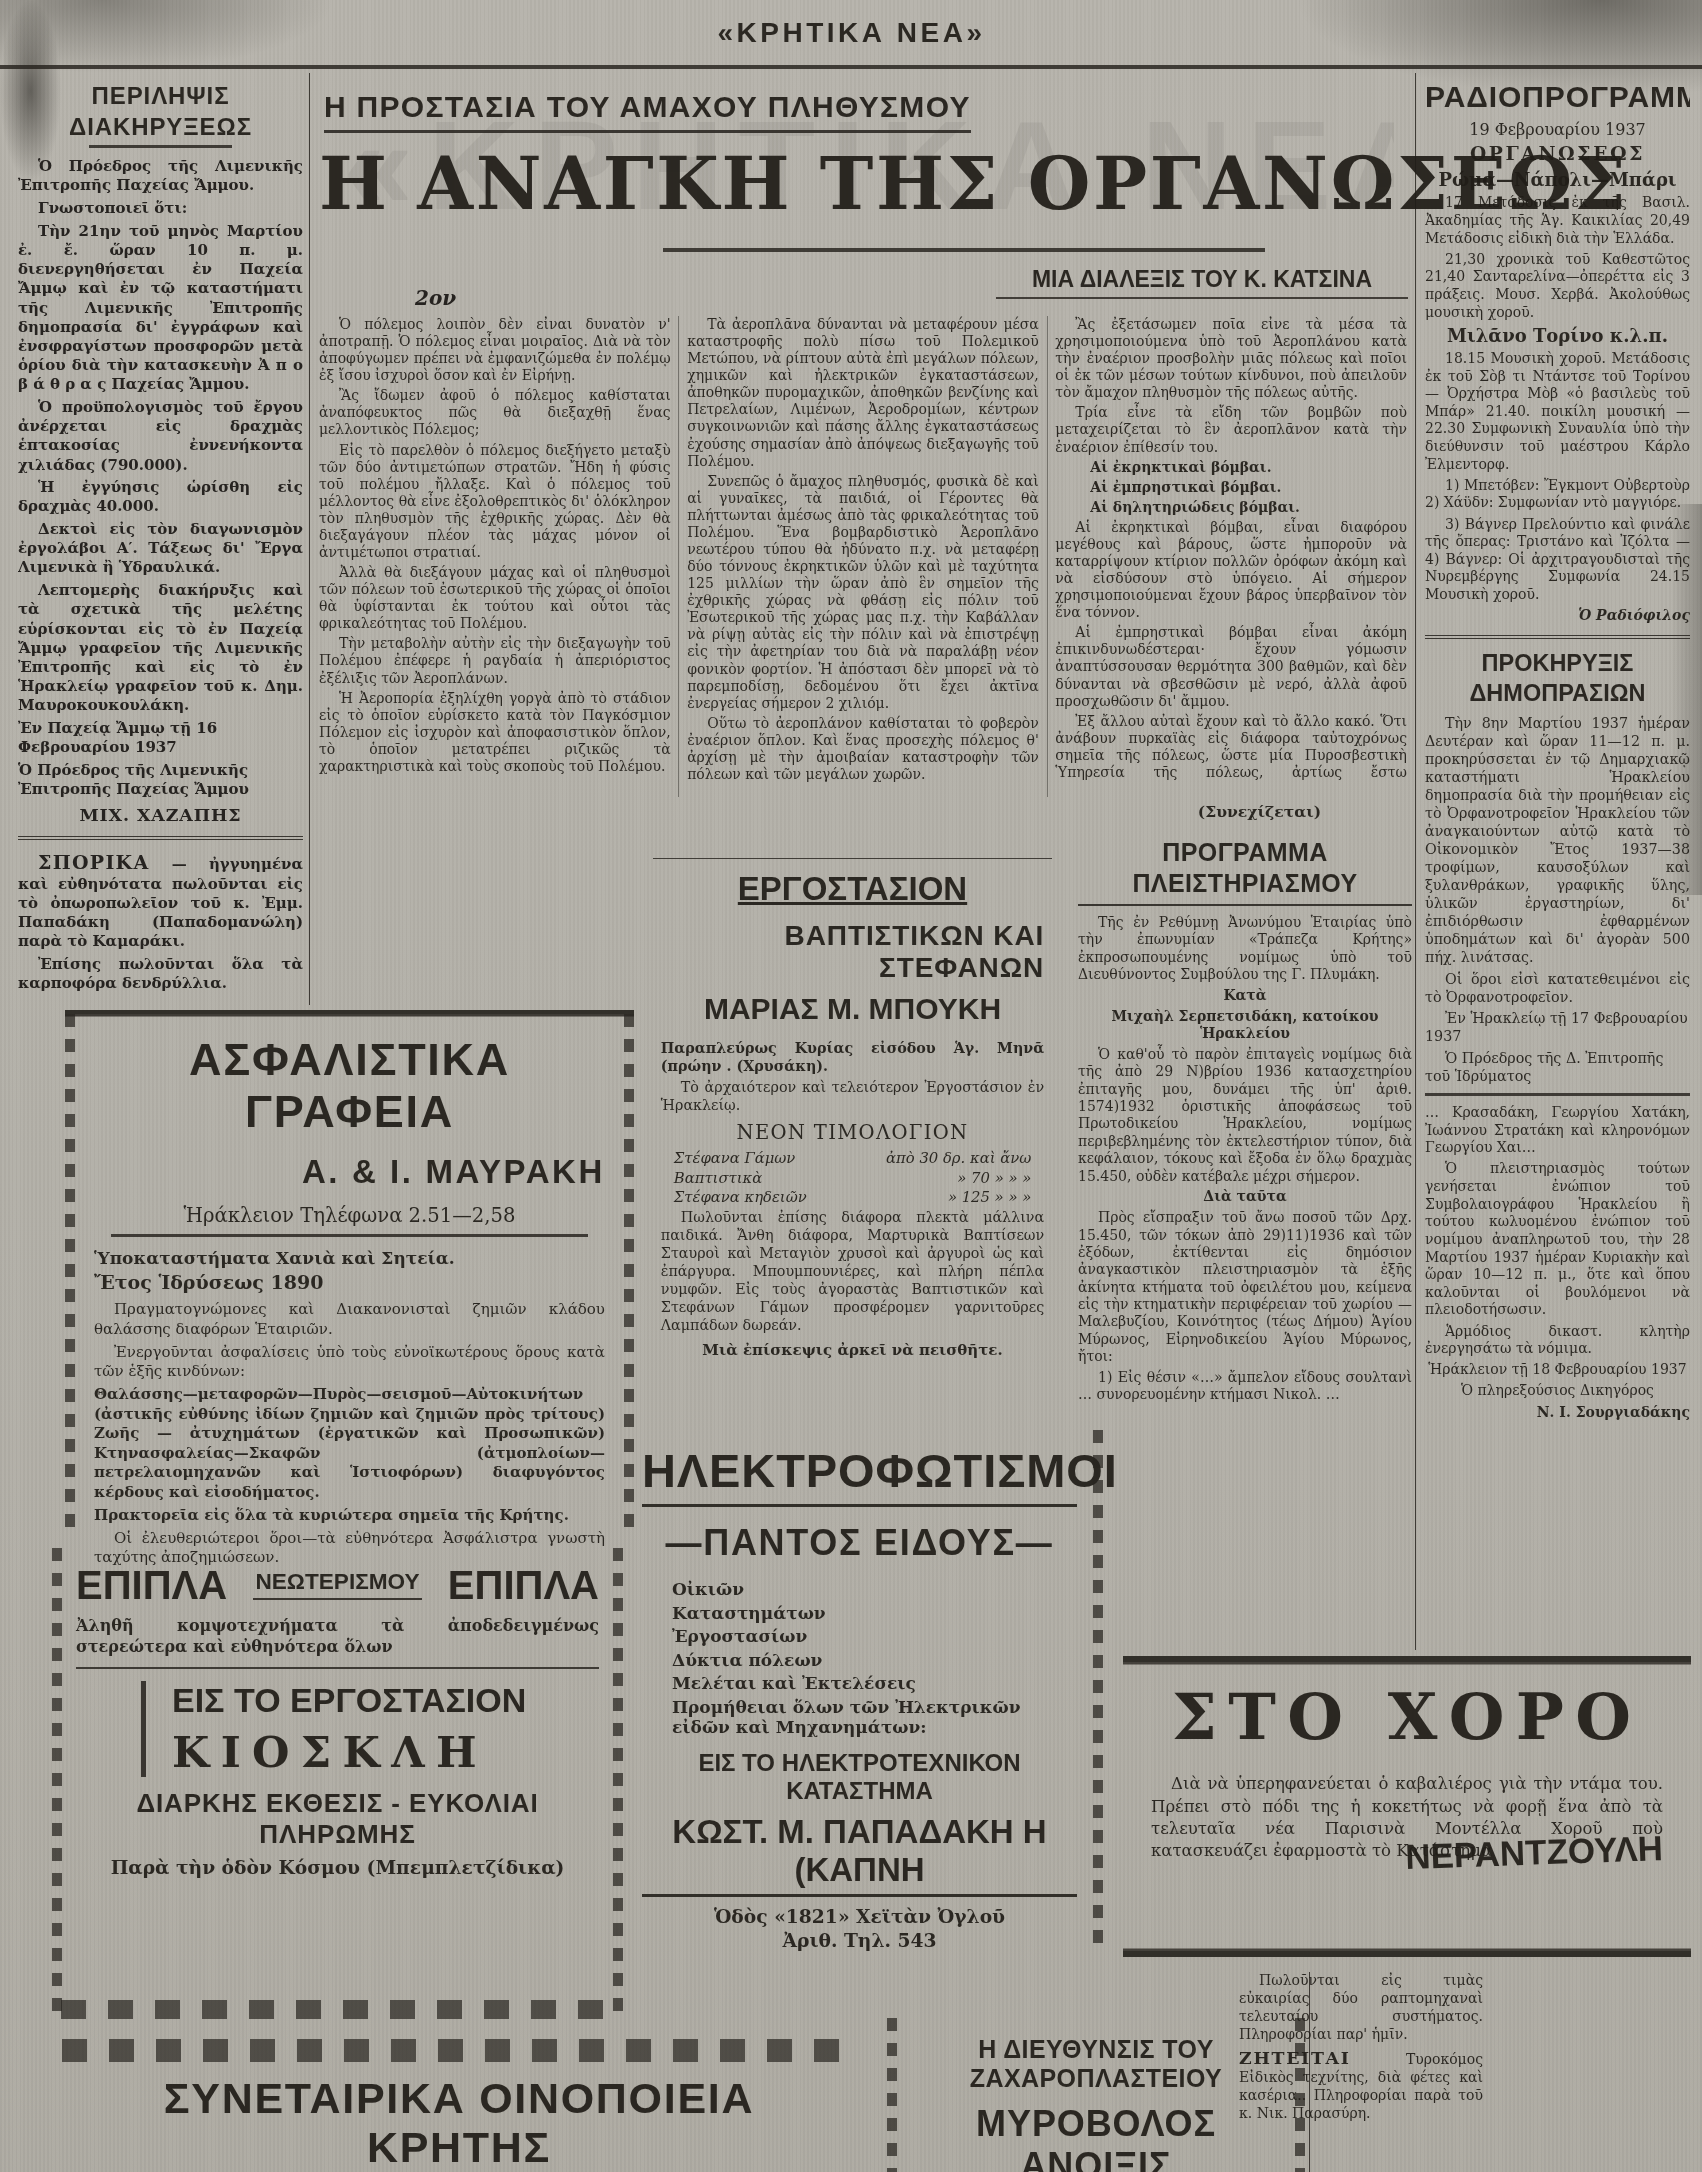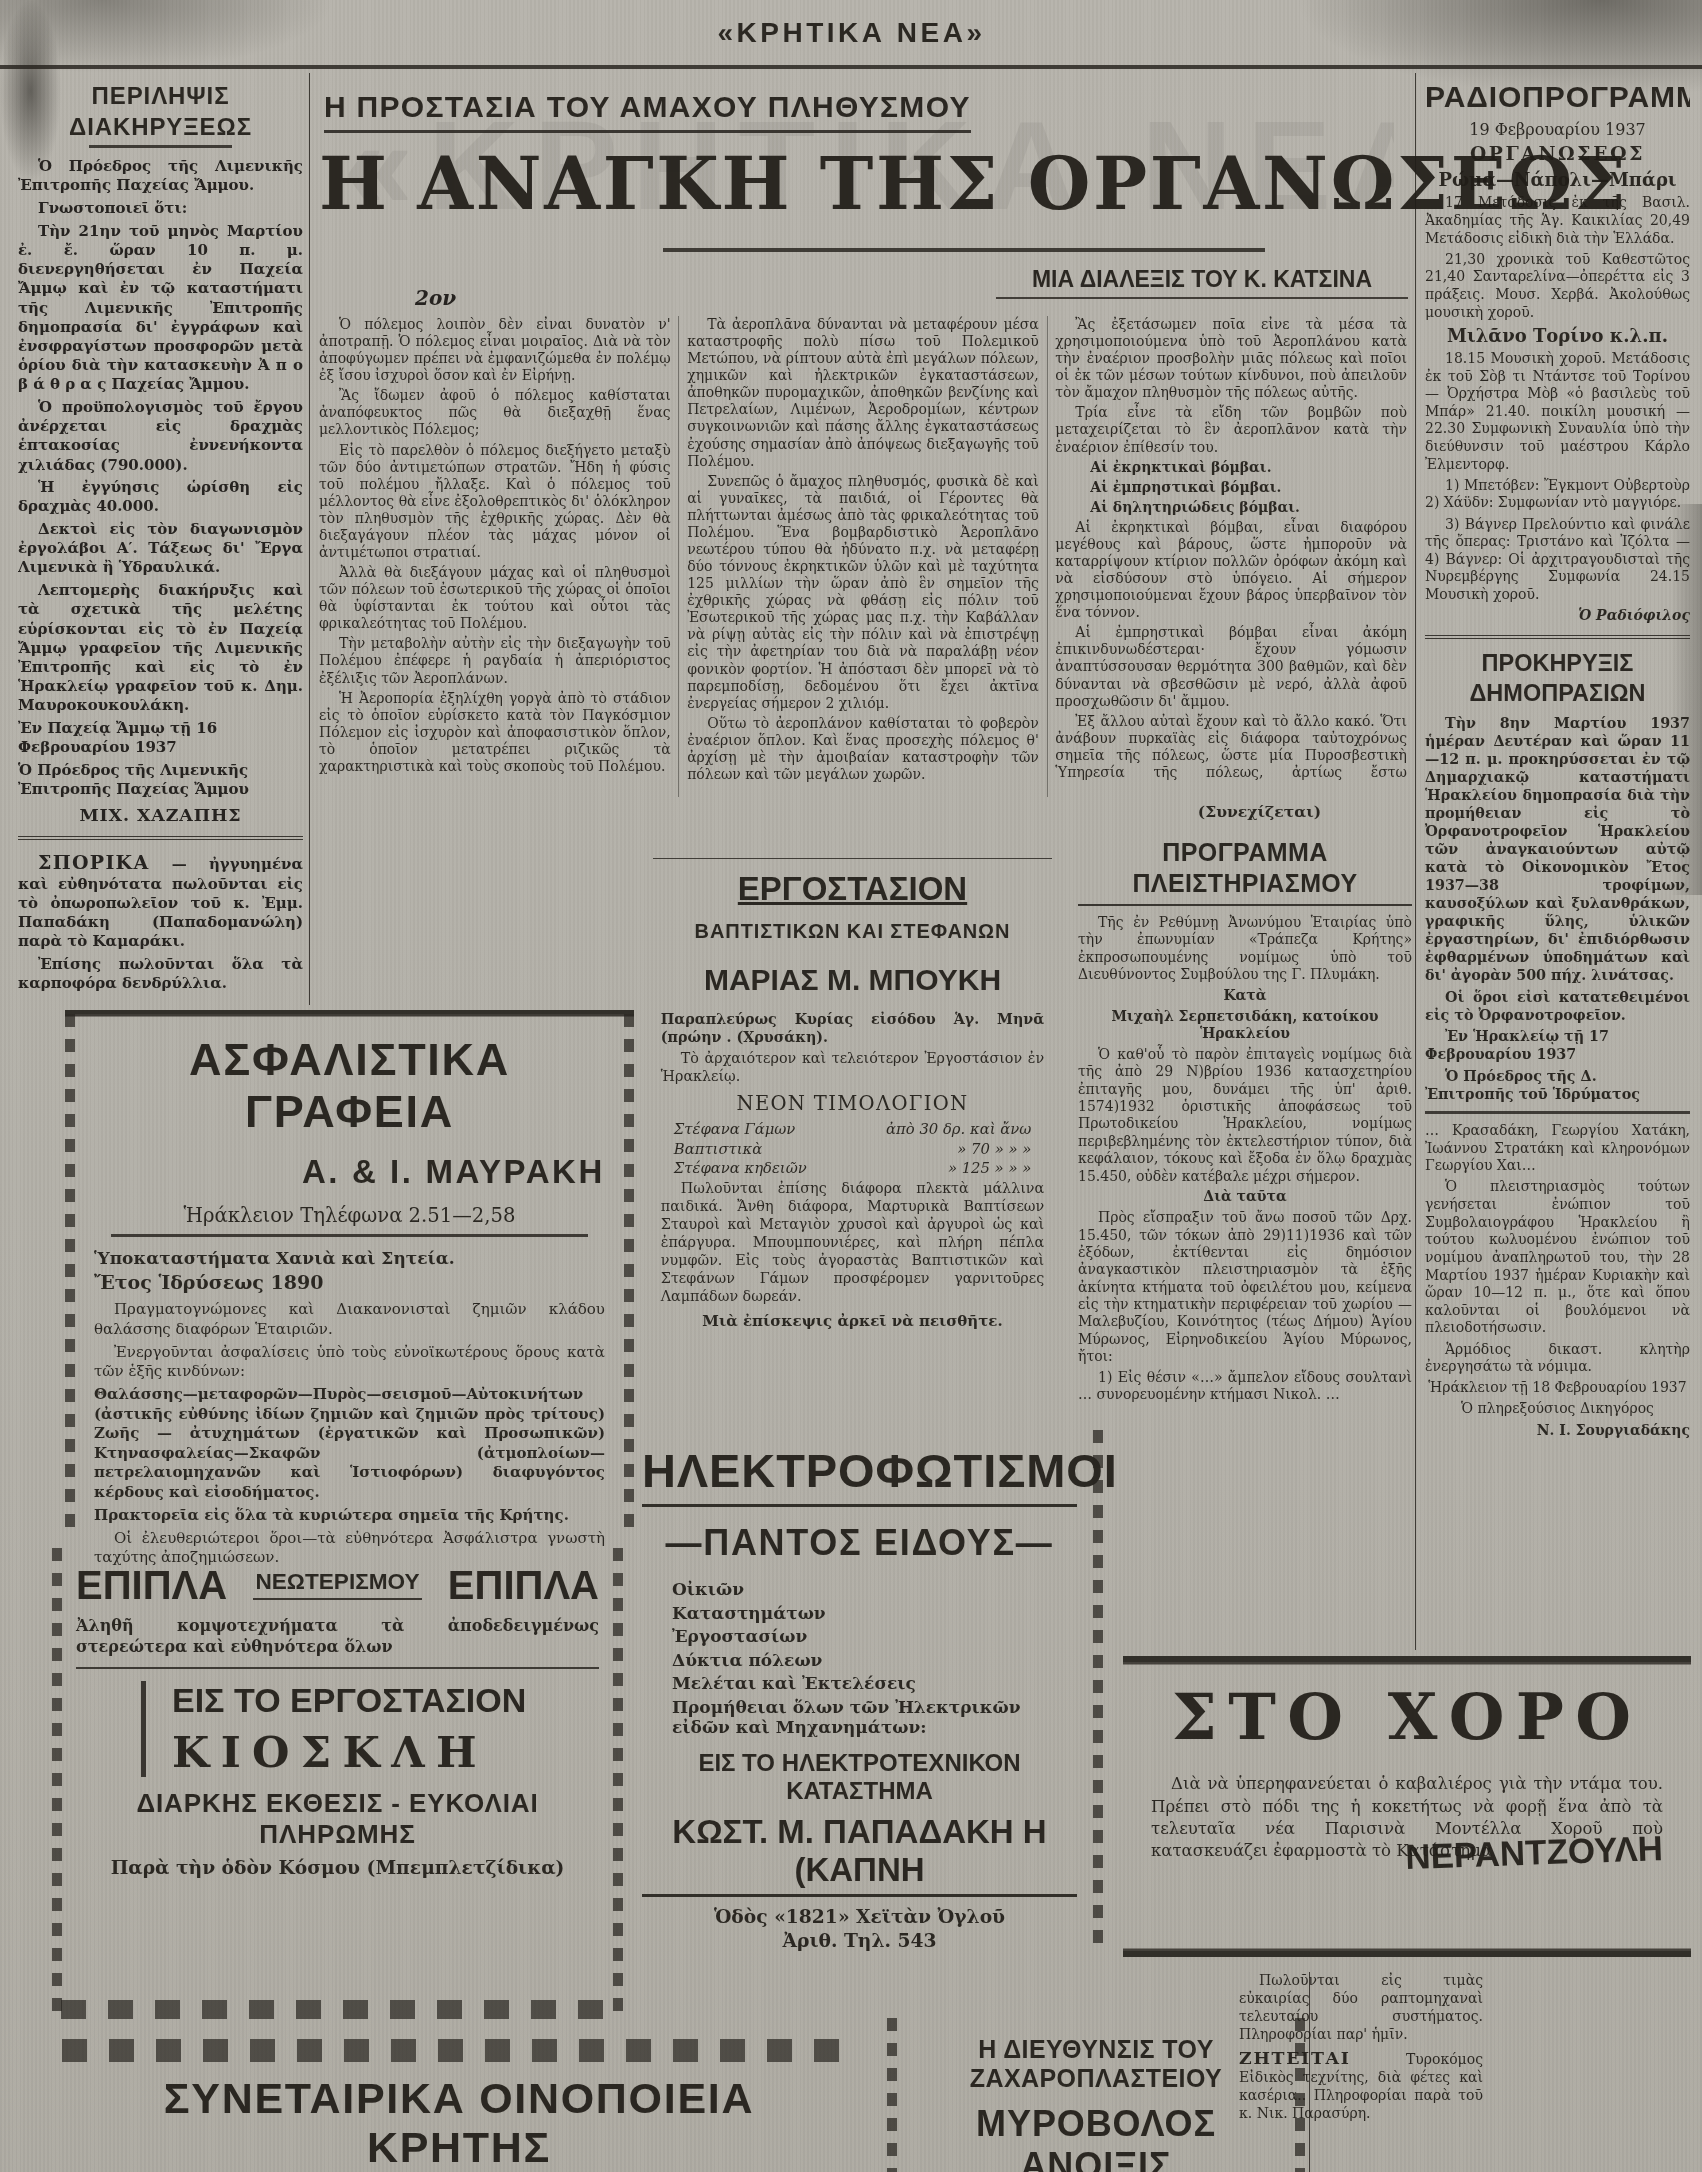--- a/index.html
+++ b/index.html
@@ -64,37 +64,37 @@
 
   #auction{left:1078px;top:837px;width:334px;height:812px;overflow:hidden;font-size:14px;line-height:1.24;}
   #auction h3{font-size:25px;margin:0 0 7.8px 0;letter-spacing:0.4px;border-bottom:2.6px solid rgba(36,33,28,.85);padding-bottom:5.2px;}
 
   #rightcol{left:1425px;top:78px;width:265px;height:1569px;overflow:hidden;font-size:14px;line-height:1.26;}
   #rightcol h2{font-size:30px;margin:0 0 4.3px 0;letter-spacing:0.9px;}
   #rightcol h3{font-size:23.5px;margin:7px 0 6px 0;}
   .rline{font-size:16px;margin-bottom:1.7px;}
   .rday{font-size:18.7px;letter-spacing:2.6px;margin-bottom:3.5px;}
   .rbold{font-size:18px;font-weight:700;margin:2.6px 0;}
-  #rightcol .proc p{font-weight:700;font-size:14.3px;}
+  #rightcol .proc p{font-weight:400;font-size:14.3px;}
   .thickrule{height:3.5px;margin:7.8px 0;}
 
   .adbox{box-sizing:border-box;}
   #insurance{left:65px;top:1010px;width:569px;height:528px;padding:20px 29px 4.3px 29px;
     border-top:4.3px solid rgba(36,33,28,.9);box-shadow:inset 0 11.3px 0 -8.7px rgba(42,39,34,.85);}
   #insurance .t1{font-size:45px;letter-spacing:1.7px;margin-bottom:14.8px;}
   #insurance .t2{font-size:33px;letter-spacing:2.6px;margin-bottom:13px;text-align:right;}
   #insurance .t3{font-size:19.6px;margin-bottom:7px;}
   #insurance .midrule{height:3px;margin:4.3px 17.4px 11.3px 17.4px;}
   #insurance .t4{font-size:17px;margin-bottom:2.6px;}
   #insurance .t5{font-size:19px;margin-bottom:7.8px;}
   #insurance p{font-size:15px;line-height:1.3;}
 
   #baptism{left:653px;top:858px;width:399px;height:587px;padding:11.3px 7.8px;border-top:1.7px double rgba(36,33,28,.8);}
   #baptism .t1{font-size:33px;margin-bottom:11.3px;text-decoration:underline;}
-  #baptism .t2{font-size:20px;margin-bottom:20px;letter-spacing:0.9px;}
+  #baptism .t2{font-size:28px;margin-bottom:8px;letter-spacing:0.9px;text-align:right;}
   #baptism .t3{font-size:30px;margin-bottom:13px;}
   #baptism p{font-size:14.3px;line-height:1.26;}
   #baptism .t4{font-size:19.6px;margin:7px 0 5.2px 0;letter-spacing:1.3px;}
   .prow{display:flex;justify-content:space-between;font-size:14.8px;font-style:italic;margin:0 13px 2.6px 13px;}
   #baptism .visit{margin-top:7px;font-size:15px;}
 
   #electro{left:629px;top:1430px;width:474px;height:514px;padding:13px 26px 4.3px 13px;}
   #electro .t1{font-size:47px;letter-spacing:0.9px;border-bottom:3.9px solid rgba(36,33,28,.9);padding-bottom:6px;margin-bottom:14.8px;}
   #electro .t2{font-size:36px;letter-spacing:1.7px;margin-bottom:15.6px;}
   #electro li{list-style:none;font-size:17px;font-weight:700;margin-bottom:3.5px;}

